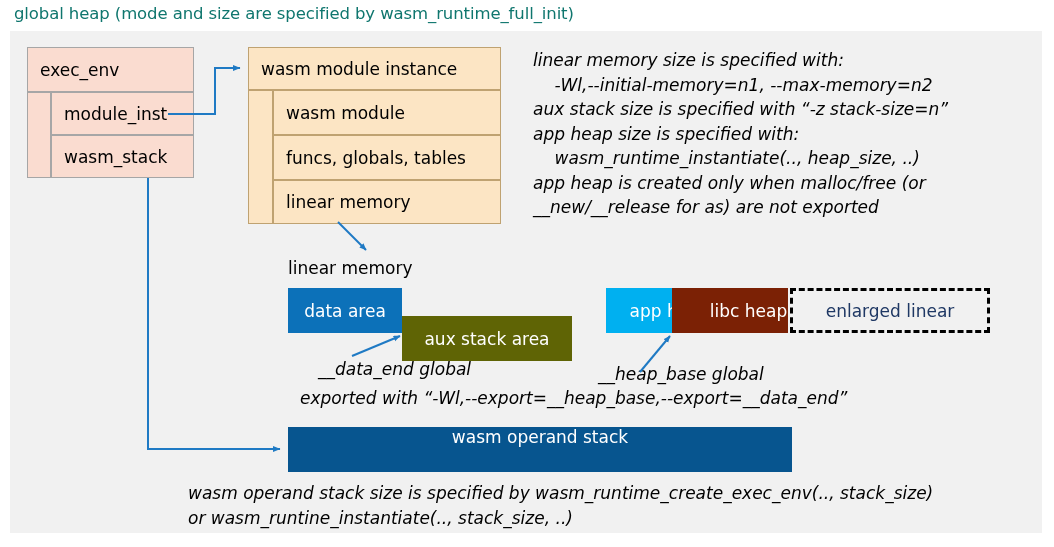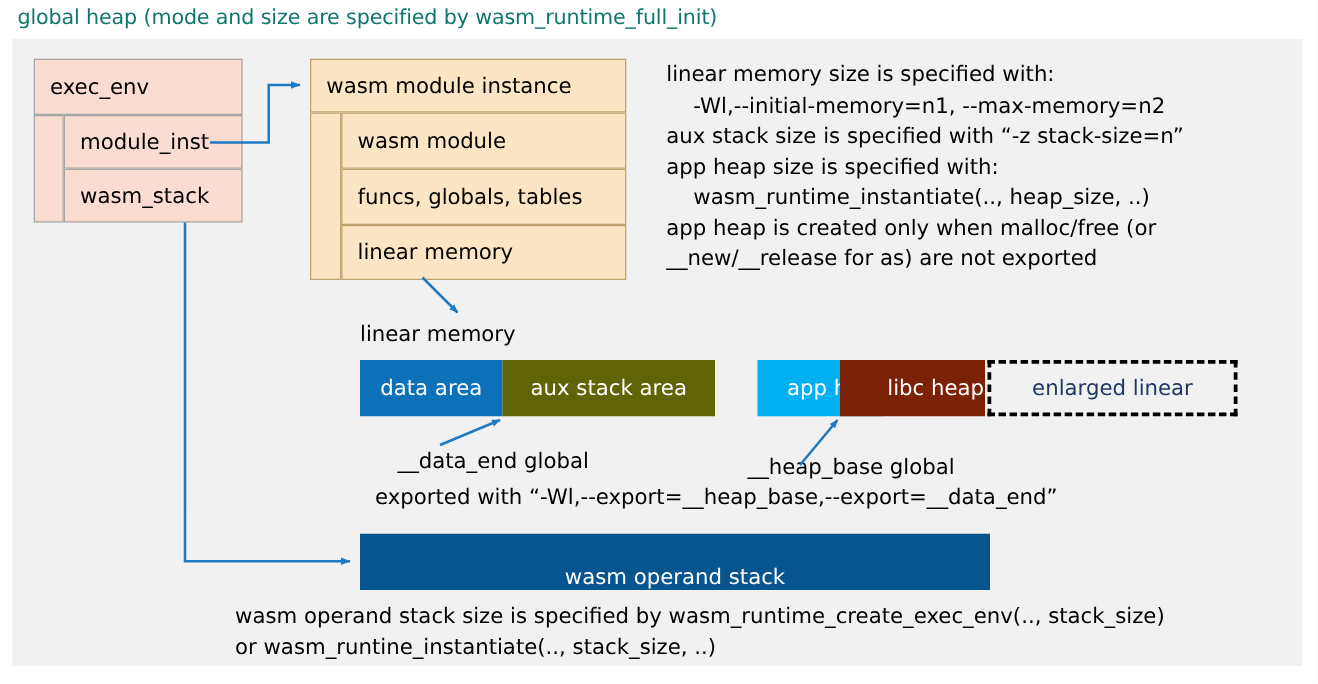--- a/index.html
+++ b/index.html
@@ -85,33 +85,34 @@
   }
   
   #opstack {
     position: absolute;
     left: 288px;
     top: 427px;
     width: 504px;
     height: 45px;
     background: #07558f;
     display: flex;
-    align-items: flex-end;
+    align-items: flex-start;
     justify-content: center;
     font-size: 17px;
     color: #ffffff;
     white-space: nowrap;
   }
   
   .textblock {
     position: absolute;
     font-size: 17px;
     color: #000000;
     line-height: 24.5px;
     white-space: pre;
+    font-style: italic;
   }
   #right-notes { left: 533px; top: 48px; }
   #ann-data-end  { left: 318px; top: 357px; }
   #ann-heap-base { left: 598px; top: 362px; }
   #ann-exported  { left: 300px; top: 386px; }
   #bottom-notes  { left: 188px; top: 481px; }
   
   #wires {
     position: absolute;
     left: 0; top: 0;
@@ -160,21 +161,21 @@
 app heap size is specified with:
     wasm_runtime_instantiate(.., heap_size, ..)
 app heap is created only when malloc/free (or
 __new/__release for as) are not exported</div>
 
   <div id="lm-caption">linear memory</div>
 
   <div class="memseg" style="left:288px; width:114px; background:#0c71b9;">
     <span>data area</span>
   </div>
-  <div class="memseg" style="left:402px; width:170px; background:#5f6405;">
+  <div class="memseg" style="left:402px; width:170px; background:#5f6405;margin-top:28px;">
     <span>aux stack area</span>
   </div>
   <div class="memseg" style="left:606px; width:100px; background:#00b0f0;padding-left:27px;">
     <span>app heap</span>
   </div>
   <div class="memseg" style="left:672px; width:116px; background:#7b2105;padding-left:37px;">
     <span>libc heap</span>
   </div>
   <div class="memseg dashed" style="left:790px; width:200px;">
     <span>enlarged linear</span>

